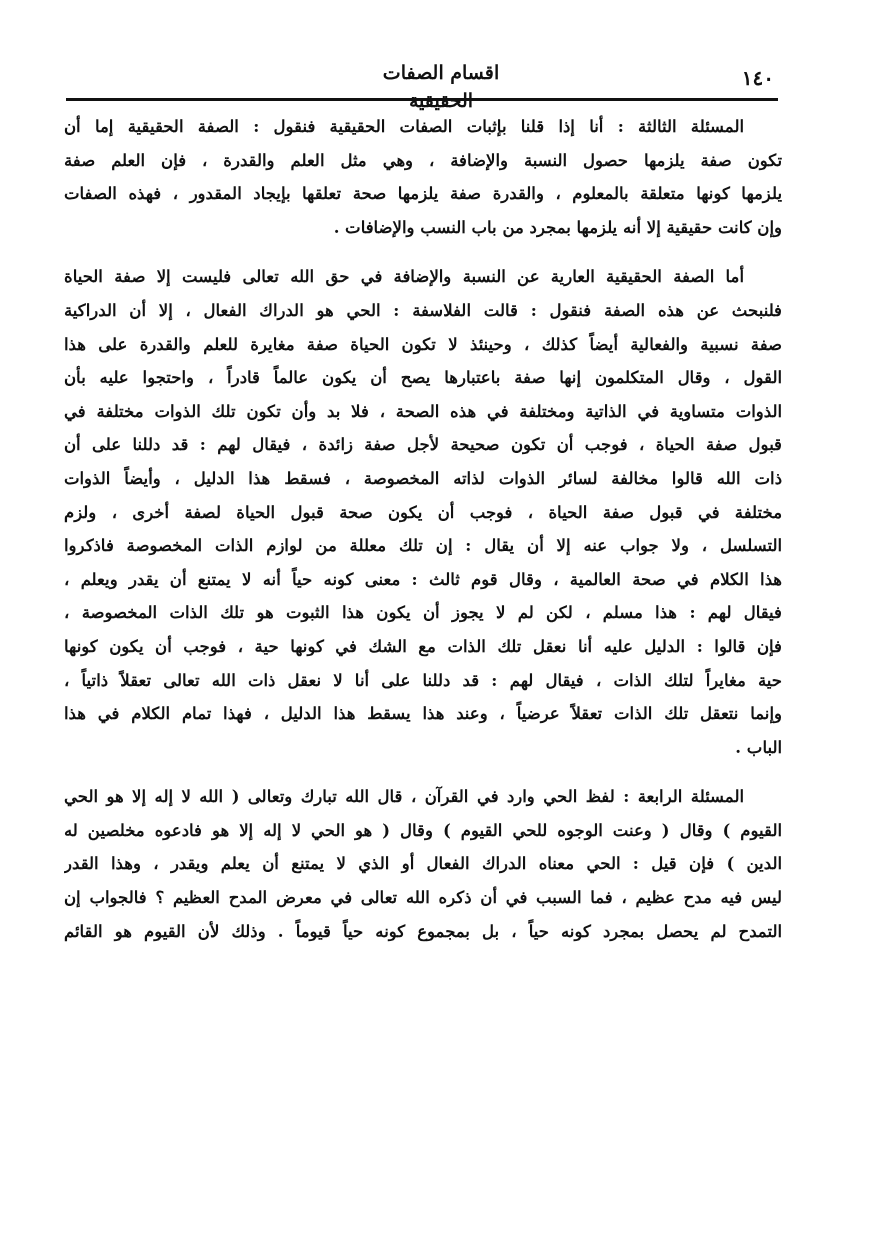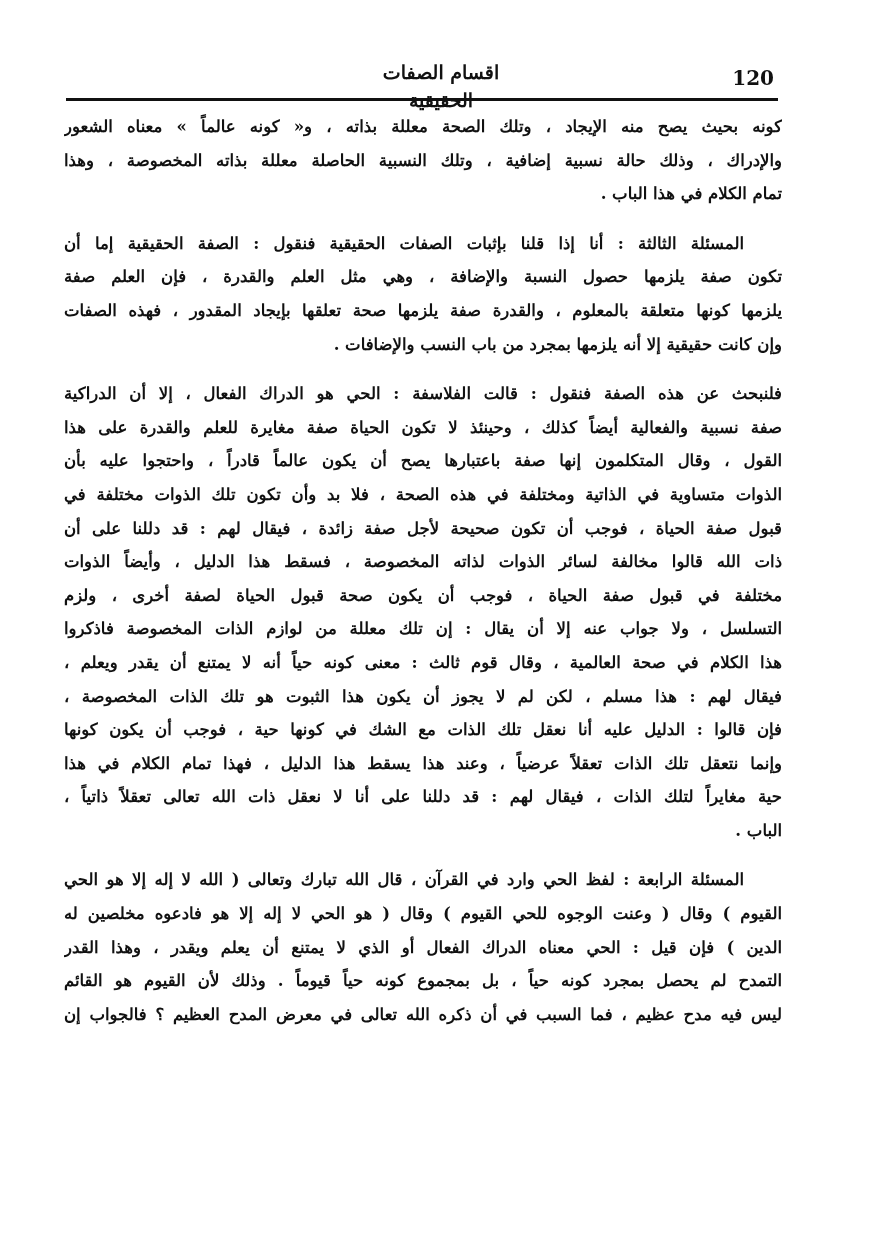--- a/index.html
+++ b/index.html
@@ -88,58 +88,54 @@
       padding-right: 38px;
     }
   </style>
 </head>
 <body>
 
 <div class="page">
 
   <div class="running-head">
     <div class="head-title">اقسام الصفات الحقيقية</div>
-    <div class="page-number">120</div>
+    <div class="page-number">١٤٠</div>
   </div>
   <div class="head-rule"></div>
 
   <div class="body-text">
 
-    <p class="para">
-      <span class="line">كونه بحيث يصح منه الإيجاد ، وتلك الصحة معللة بذاته ، و« كونه عالماً » معناه الشعور</span>
-      <span class="line">والإدراك ، وذلك حالة نسبية إضافية ، وتلك النسبية الحاصلة معللة بذاته المخصوصة ، وهذا</span>
-      <span class="line last">تمام الكلام في هذا الباب .</span>
-    </p>
 
     <p class="para">
       <span class="line indent">المسئلة الثالثة : أنا إذا قلنا بإثبات الصفات الحقيقية فنقول : الصفة الحقيقية إما أن</span>
       <span class="line">تكون صفة يلزمها حصول النسبة والإضافة ، وهي مثل العلم والقدرة ، فإن العلم صفة</span>
       <span class="line">يلزمها كونها متعلقة بالمعلوم ، والقدرة صفة يلزمها صحة تعلقها بإيجاد المقدور ، فهذه الصفات</span>
       <span class="line last">وإن كانت حقيقية إلا أنه يلزمها بمجرد من باب النسب والإضافات .</span>
     </p>
 
     <p class="para">
+      <span class="line indent">أما الصفة الحقيقية العارية عن النسبة والإضافة في حق الله تعالى فليست إلا صفة الحياة</span>
       <span class="line">فلنبحث عن هذه الصفة فنقول : قالت الفلاسفة : الحي هو الدراك الفعال ، إلا أن الدراكية</span>
       <span class="line">صفة نسبية والفعالية أيضاً كذلك ، وحينئذ لا تكون الحياة صفة مغايرة للعلم والقدرة على هذا</span>
       <span class="line">القول ، وقال المتكلمون إنها صفة باعتبارها يصح أن يكون عالماً قادراً ، واحتجوا عليه بأن</span>
       <span class="line">الذوات متساوية في الذاتية ومختلفة في هذه الصحة ، فلا بد وأن تكون تلك الذوات مختلفة في</span>
       <span class="line">قبول صفة الحياة ، فوجب أن تكون صحيحة لأجل صفة زائدة ، فيقال لهم : قد دللنا على أن</span>
       <span class="line">ذات الله قالوا مخالفة لسائر الذوات لذاته المخصوصة ، فسقط هذا الدليل ، وأيضاً الذوات</span>
       <span class="line">مختلفة في قبول صفة الحياة ، فوجب أن يكون صحة قبول الحياة لصفة أخرى ، ولزم</span>
       <span class="line">التسلسل ، ولا جواب عنه إلا أن يقال : إن تلك معللة من لوازم الذات المخصوصة فاذكروا</span>
       <span class="line">هذا الكلام في صحة العالمية ، وقال قوم ثالث : معنى كونه حياً أنه لا يمتنع أن يقدر ويعلم ،</span>
       <span class="line">فيقال لهم : هذا مسلم ، لكن لم لا يجوز أن يكون هذا الثبوت هو تلك الذات المخصوصة ،</span>
       <span class="line">فإن قالوا : الدليل عليه أنا نعقل تلك الذات مع الشك في كونها حية ، فوجب أن يكون كونها</span>
+      <span class="line">حية مغايراً لتلك الذات ، فيقال لهم : قد دللنا على أنا لا نعقل ذات الله تعالى تعقلاً ذاتياً ،</span>
       <span class="line">وإنما نتعقل تلك الذات تعقلاً عرضياً ، وعند هذا يسقط هذا الدليل ، فهذا تمام الكلام في هذا</span>
-      <span class="line">حية مغايراً لتلك الذات ، فيقال لهم : قد دللنا على أنا لا نعقل ذات الله تعالى تعقلاً ذاتياً ،</span>
       <span class="line last">الباب .</span>
     </p>
 
     <p class="para">
       <span class="line indent">المسئلة الرابعة : لفظ الحي وارد في القرآن ، قال الله تبارك وتعالى ( الله لا إله إلا هو الحي</span>
       <span class="line">القيوم ) وقال ( وعنت الوجوه للحي القيوم ) وقال ( هو الحي لا إله إلا هو فادعوه مخلصين له</span>
       <span class="line">الدين ) فإن قيل : الحي معناه الدراك الفعال أو الذي لا يمتنع أن يعلم ويقدر ، وهذا القدر</span>
+      <span class="line">ليس فيه مدح عظيم ، فما السبب في أن ذكره الله تعالى في معرض المدح العظيم ؟ فالجواب إن</span>
       <span class="line">التمدح لم يحصل بمجرد كونه حياً ، بل بمجموع كونه حياً قيوماً . وذلك لأن القيوم هو القائم</span>
-      <span class="line">ليس فيه مدح عظيم ، فما السبب في أن ذكره الله تعالى في معرض المدح العظيم ؟ فالجواب إن</span>
     </p>
 
   </div>
 </div>
 
 </body></html>

